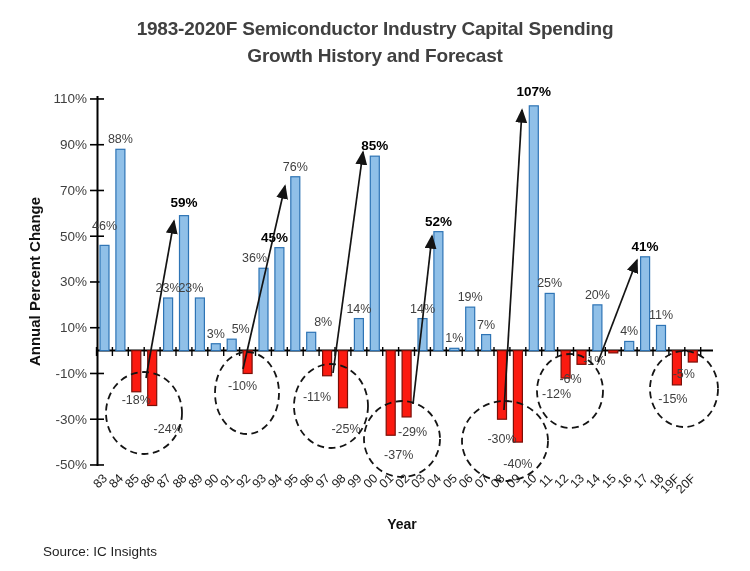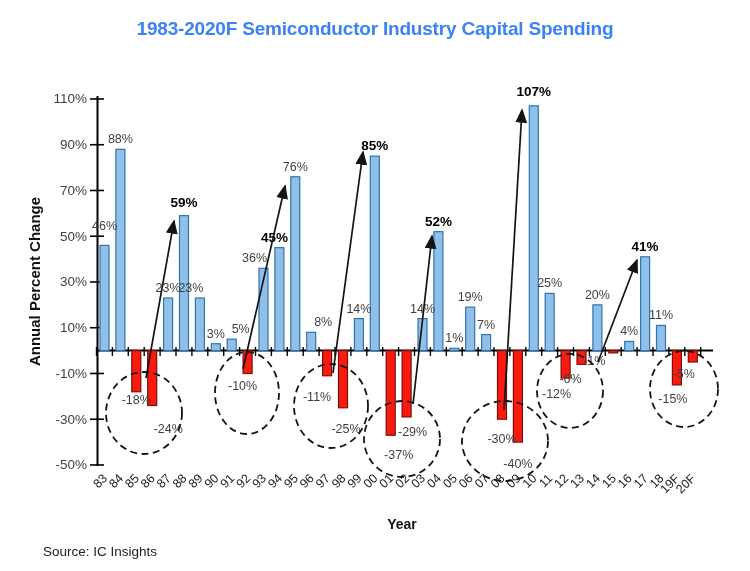--- a/index.html
+++ b/index.html
@@ -1,31 +1,32 @@
 <!DOCTYPE html>
 <html><head>
 <meta charset="utf-8">
 <style>
   html,body{margin:0;padding:0;background:#ffffff;}
   body{width:750px;height:571px;position:relative;overflow:hidden;
        font-family:"Liberation Sans", sans-serif;}
   .title{position:absolute;top:15px;left:0;width:100%;text-align:center;
-         font-size:19px;font-weight:bold;color:#3b82f6;line-height:27px;letter-spacing:-0.2px;}
+         font-size:19px;font-weight:bold;color:#404040;line-height:27px;letter-spacing:-0.2px;}
   .ylabel{position:absolute;left:-84px;top:273px;width:236px;text-align:center;
           transform:rotate(-90deg);font-size:15px;font-weight:bold;color:#111;}
   .xlabel{position:absolute;left:0;top:516px;width:804px;text-align:center;
           font-size:14px;font-weight:bold;color:#111;}
   .source{position:absolute;left:43px;top:544px;font-size:13.5px;color:#222;}
   svg#plot{position:absolute;left:0;top:0;}
 </style>
 </head>
 <body>
 
 <div class="title">
   <div>1983-2020F Semiconductor Industry Capital Spending</div>
+  <div>Growth History and Forecast</div>
 </div>
 
 <div class="ylabel">Annual Percent Change</div>
 
 <svg id="plot" width="750" height="571" viewBox="0 0 750 571">
     <defs>
       <marker id="ah" markerWidth="10" markerHeight="9" refX="7.5" refY="3.5" orient="auto">
         <path d="M0,0 L8.5,3.5 L0,7 Z" fill="#141414"></path>
       </marker>
     </defs>

